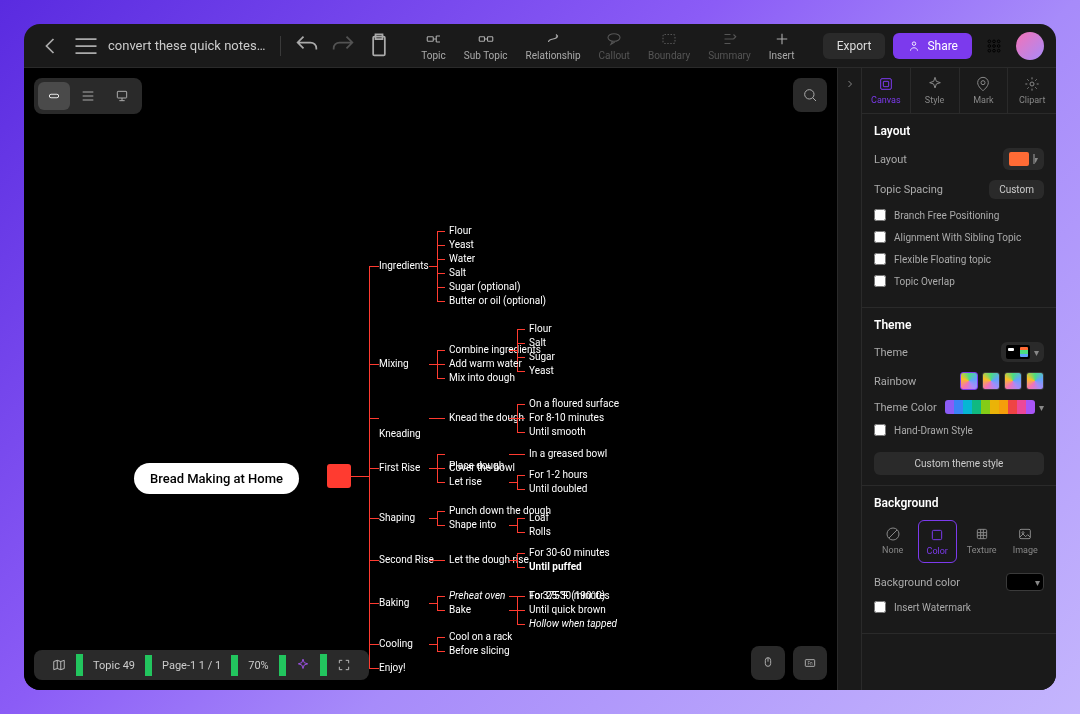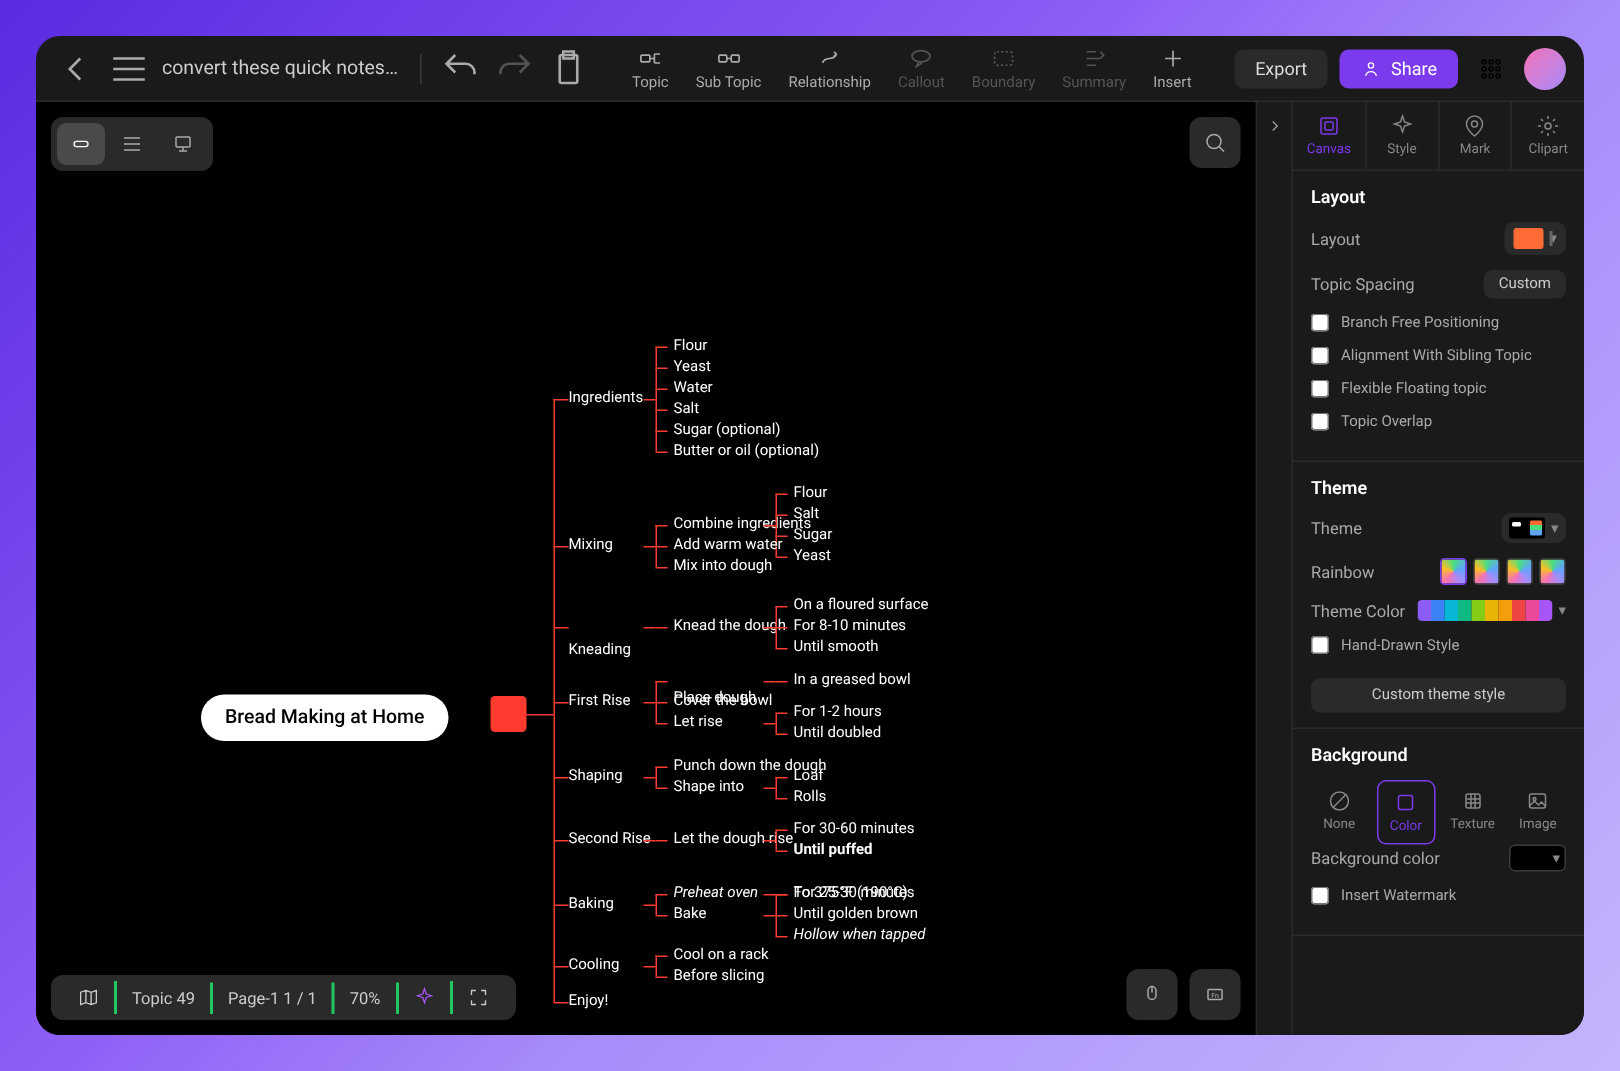--- a/index.html
+++ b/index.html
@@ -25,21 +25,21 @@
 .canvas-toolbar .view-btn{width:32px;height:28px;border-radius:6px;display:flex;align-items:center;justify-content:center;color:#aaa;cursor:pointer}
 .canvas-toolbar .view-btn.active{background:#4a4a4a;color:#fff}
 .search-btn{position:absolute;top:10px;right:10px;width:34px;height:34px;background:#2a2a2a;border-radius:8px;display:flex;align-items:center;justify-content:center;color:#aaa;cursor:pointer;z-index:5}
 .mindmap{position:absolute;inset:0;overflow:hidden}
 .mm-root{position:absolute;left:110px;top:395px;background:#fff;color:#000;padding:8px 16px;border-radius:18px;font-size:13px;font-weight:500}
 .mm-handle{position:absolute;left:303px;top:396px;width:24px;height:24px;background:#ff3b30;border-radius:3px}
 .mm-line{position:absolute;background:#ff3b30;height:1px}
 .mm-vline{position:absolute;background:#ff3b30;width:1px}
 .mm-node{position:absolute;color:#fff;font-size:10px;white-space:nowrap}
 .bottom-bar{position:absolute;bottom:10px;left:10px;display:flex;align-items:center;gap:0;background:#2a2a2a;border-radius:8px;padding:4px 8px;z-index:5}
-.bottom-bar .bb-item{padding:4px 10px;color:#ccc;font-size:11px;border-right:2px solid #22c55e;display:flex;align-items:center;gap:4px}
+.bottom-bar .bb-item{padding:4px 10px;color:#ccc;font-size:11px;border-right:7px solid #22c55e;display:flex;align-items:center;gap:4px}
 .bottom-bar .bb-item:last-child{border-right:none}
 .bottom-icons{position:absolute;bottom:10px;right:10px;display:flex;gap:8px;z-index:5}
 .bottom-icons .bi{width:34px;height:34px;background:#2a2a2a;border-radius:8px;display:flex;align-items:center;justify-content:center;color:#aaa;cursor:pointer}
 .panel-toggle{width:24px;background:#1a1a1a;display:flex;align-items:flex-start;padding-top:10px;justify-content:center;color:#aaa;cursor:pointer;border-left:1px solid #2a2a2a}
 .right-panel{width:195px;background:#1a1a1a;display:flex;flex-direction:column;border-left:1px solid #2a2a2a;overflow-y:auto}
 .panel-tabs{display:flex;border-bottom:1px solid #2a2a2a}
 .panel-tab{flex:1;display:flex;flex-direction:column;align-items:center;padding:8px 4px;gap:3px;color:#888;font-size:9px;cursor:pointer;border-right:1px solid #2a2a2a}
 .panel-tab:last-child{border-right:none}
 .panel-tab.active{color:#7c3aed}
 .panel-tab svg{width:16px;height:16px}
@@ -58,21 +58,21 @@
 .theme-select{background:#2a2a2a;border-radius:6px;padding:3px 5px;display:flex;align-items:center;gap:4px;cursor:pointer}
 .theme-preview{width:24px;height:14px;background:#000;border-radius:2px;position:relative}
 .theme-preview::before{content:"";position:absolute;left:2px;top:3px;width:6px;height:3px;background:#fff;border-radius:1px}
 .theme-preview::after{content:"";position:absolute;right:2px;top:2px;width:8px;height:10px;background:linear-gradient(#ff6b35 33%,#4ade80 33% 66%,#60a5fa 66%);border-radius:1px}
 .rainbow-grid{display:flex;gap:4px}
 .rb-cell{width:18px;height:18px;border-radius:3px;cursor:pointer;border:1px solid #3a3a3a;background:conic-gradient(#4ade80,#60a5fa,#a78bfa,#f472b6,#fbbf24,#4ade80)}
 .rb-cell.sel{border-color:#7c3aed}
 .color-strip{display:flex;flex:1;height:14px;border-radius:3px;overflow:hidden;margin-left:8px}
 .color-strip span{flex:1}
 .full-btn{width:100%;background:#2a2a2a;color:#ccc;font-size:10px;padding:6px;border-radius:6px;border:none;cursor:pointer;margin-top:6px}
-.bg-options{display:flex;gap:6px;}
+.bg-options{display:flex;gap:6px;margin-bottom:10px}
 .bg-opt{flex:1;display:flex;flex-direction:column;align-items:center;gap:3px;padding:6px 2px;border-radius:6px;cursor:pointer;color:#888;font-size:9px}
 .bg-opt.active{border:1px solid #7c3aed;color:#7c3aed}
 .bg-opt svg{width:16px;height:16px}
 .color-swatch{width:38px;height:18px;background:#000;border-radius:4px;border:1px solid #3a3a3a;cursor:pointer;display:flex;align-items:center;justify-content:flex-end;padding-right:3px}
 svg{fill:none;stroke:currentColor;stroke-width:1.5}
 </style>
 </head>
 <body>
 
 <div class="app">
@@ -314,21 +314,21 @@
           <div class="mm-node" style="left: 425px; top: 522px; font-style: italic;">Preheat oven</div>
           <div class="mm-line" style="left: 485px; top: 528px; width: 8px;"></div>
           <div class="mm-line" style="left: 493px; top: 528px; width: 8px;"></div>
           <div class="mm-node" style="left: 505px; top: 522px;">To 375°F (190°C)</div>
           <div class="mm-line" style="left: 413px; top: 542px; width: 8px;"></div>
           <div class="mm-node" style="left: 425px; top: 536px;">Bake</div>
           <div class="mm-line" style="left: 485px; top: 542px; width: 8px;"></div>
           <div class="mm-line" style="left: 493px; top: 528px; width: 8px;"></div>
           <div class="mm-node" style="left: 505px; top: 522px;">For 25-30 minutes</div>
           <div class="mm-line" style="left: 493px; top: 542px; width: 8px;"></div>
-          <div class="mm-node" style="left: 505px; top: 536px;">Until golden brown</div>
+          <div class="mm-node" style="left: 505px; top: 536px;">Until quick brown</div>
           <div class="mm-line" style="left: 493px; top: 556px; width: 8px;"></div>
           <div class="mm-node" style="left: 505px; top: 550px; font-style: italic;">Hollow when tapped</div>
           <div class="mm-vline" style="left: 493px; top: 528px; height: 28px;"></div>
           <div class="mm-vline" style="left: 413px; top: 528px; height: 14px;"></div>
           <div class="mm-line" style="left: 345px; top: 576px; width: 10px;"></div>
           <div class="mm-node" style="left: 355px; top: 570px;">Cooling</div>
           <div class="mm-line" style="left: 405px; top: 576px; width: 8px;"></div>
           <div class="mm-line" style="left: 413px; top: 569px; width: 8px;"></div>
           <div class="mm-node" style="left: 425px; top: 563px;">Cool on a rack</div>
           <div class="mm-line" style="left: 413px; top: 583px; width: 8px;"></div>

